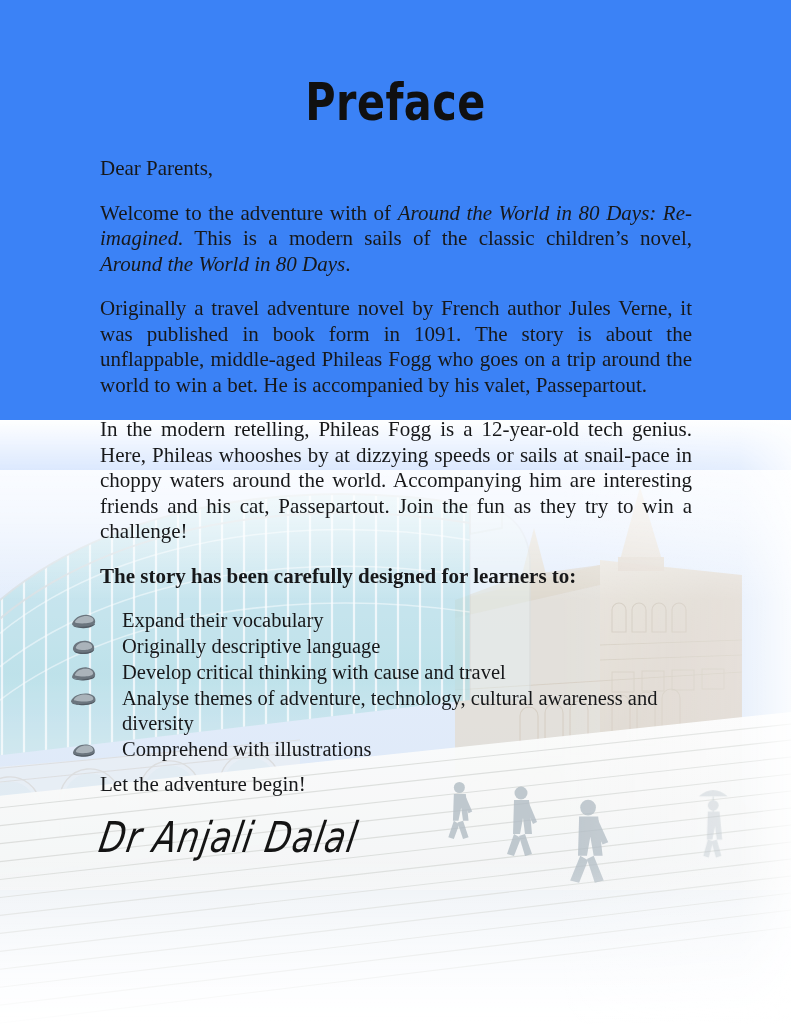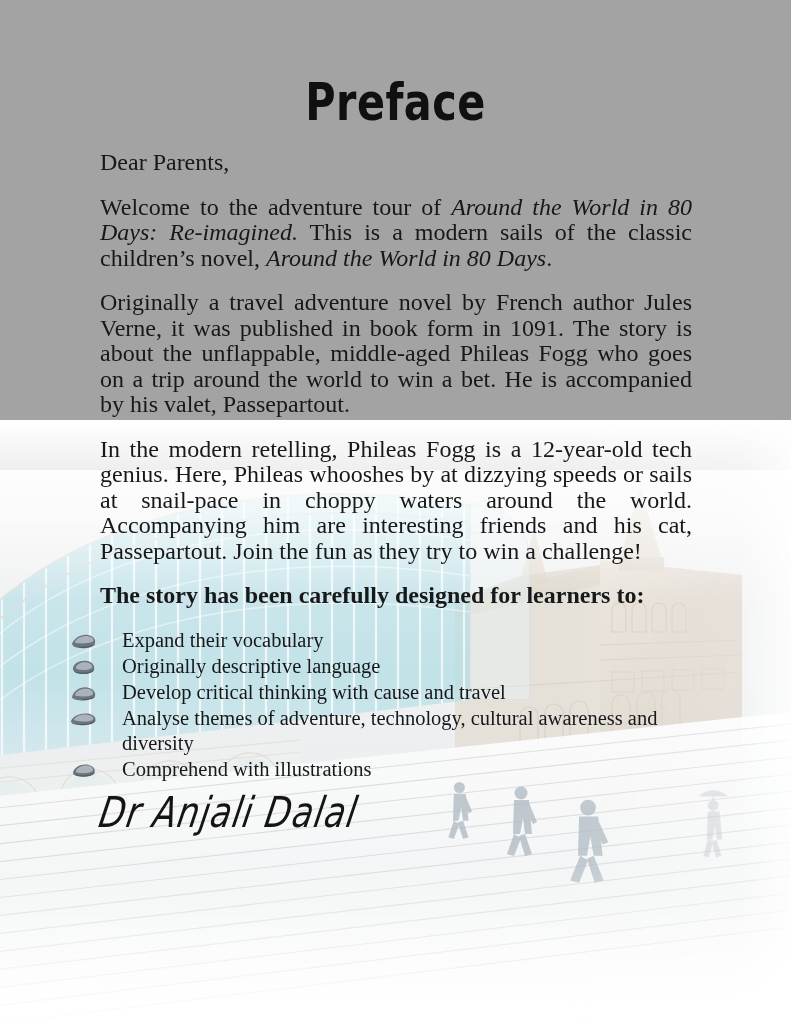--- a/index.html
+++ b/index.html
@@ -5,21 +5,21 @@
   html, body {
     margin: 0;
     padding: 0;
     background: #ffffff;
   }
   #page {
     position: relative;
     width: 791px;
     height: 1024px;
     overflow: hidden;
-    background: #a3a3a3;
+    background: #3b82f6;
     font-family: "Liberation Serif", "DejaVu Serif", serif;
   }
 
   
   #bg-art {
     position: absolute;
     inset: 0;
     width: 791px;
     height: 1024px;
     pointer-events: none;
@@ -51,22 +51,22 @@
 
   .body-block {
     position: absolute;
     left: 100px;
     top: 148px;
     width: 592px;
     color: #17181a;
   }
 
   p.para {
-    margin: 2px 0 19px 0;
-    font-size: 24px;
+    margin: 8px 0 19px 0;
+    font-size: 21px;
     line-height: 25.5px;
     text-align: justify;
     text-justify: inter-word;
     -webkit-hyphens: none;
     hyphens: none;
   }
   p.para.nojust { text-align: left; }
   p.para em { font-style: italic; }
 
   .salutation { margin-bottom: 22px; }
@@ -359,21 +359,21 @@
 
   <div id="content">
 
     <div class="page-title">Preface</div>
 
     <div class="body-block">
 
       <p class="para nojust salutation">Dear Parents,</p>
 
       <p class="para">
-        <span>Welcome to the adventure tour of </span><em>Around the World in 80 Days: Re-imagined.</em><span> This is a modern sails of the classic children’s novel, </span><em>Around the World in 80 Days</em><span>.</span>
+        <span>Welcome to the adventure with of </span><em>Around the World in 80 Days: Re-imagined.</em><span> This is a modern sails of the classic children’s novel, </span><em>Around the World in 80 Days</em><span>.</span>
       </p>
 
       <p class="para">Originally a travel adventure novel by French author Jules Verne, it was published in book form in 1091. The story is about the unflappable, middle-aged Phileas Fogg who goes on a trip around the world to win a bet. He is accompanied by his valet, Passepartout.</p>
 
       <p class="para">In the modern retelling, Phileas Fogg is a 12-year-old tech genius. Here, Phileas whooshes by at dizzying speeds or sails at snail-pace in choppy waters around the world. Accompanying him are interesting friends and his cat, Passepartout. Join the fun as they try to win a challenge!</p>
 
       <p class="para nojust list-intro">The story has been carefully designed for learners to:</p>
 
       <ul class="goals">
         <li>
@@ -411,19 +411,20 @@
         <li>
           <svg class="pebble" viewBox="0 0 27 16">
             <path d="M3,10.4 C4,5.4 10.6,1.8 17,2.6 C23,3.4 25.6,7.4 24.6,10.6 C23,14.2 13,15 7,13.6 C4,12.8 2.8,11.8 3,10.4 Z" fill="#6b757e"></path>
             <path d="M6,8.8 C7.4,5 13,2.8 18,3.6 C22,4.2 23.6,6.6 23,8.6 C21.6,11.4 11.6,11.8 6.8,10.4 C5.8,10 5.8,9.4 6,8.8 Z" fill="#aab3ba"></path>
             <path d="M3.4,11.8 C9,14.2 20,14.2 24.8,10.2 C24.8,12.6 18.6,15.2 11.6,14.8 C6.4,14.4 3.8,13 3.4,11.8 Z" fill="#525b64"></path>
           </svg>
           <span>Comprehend with illustrations</span>
         </li>
       </ul>
 
+      <p class="para nojust closing">Let the adventure begin!</p>
 
 
       <div class="signature">Dr Anjali Dalal</div>
 
     </div>
   </div>
 </div>
 
 </body></html>

